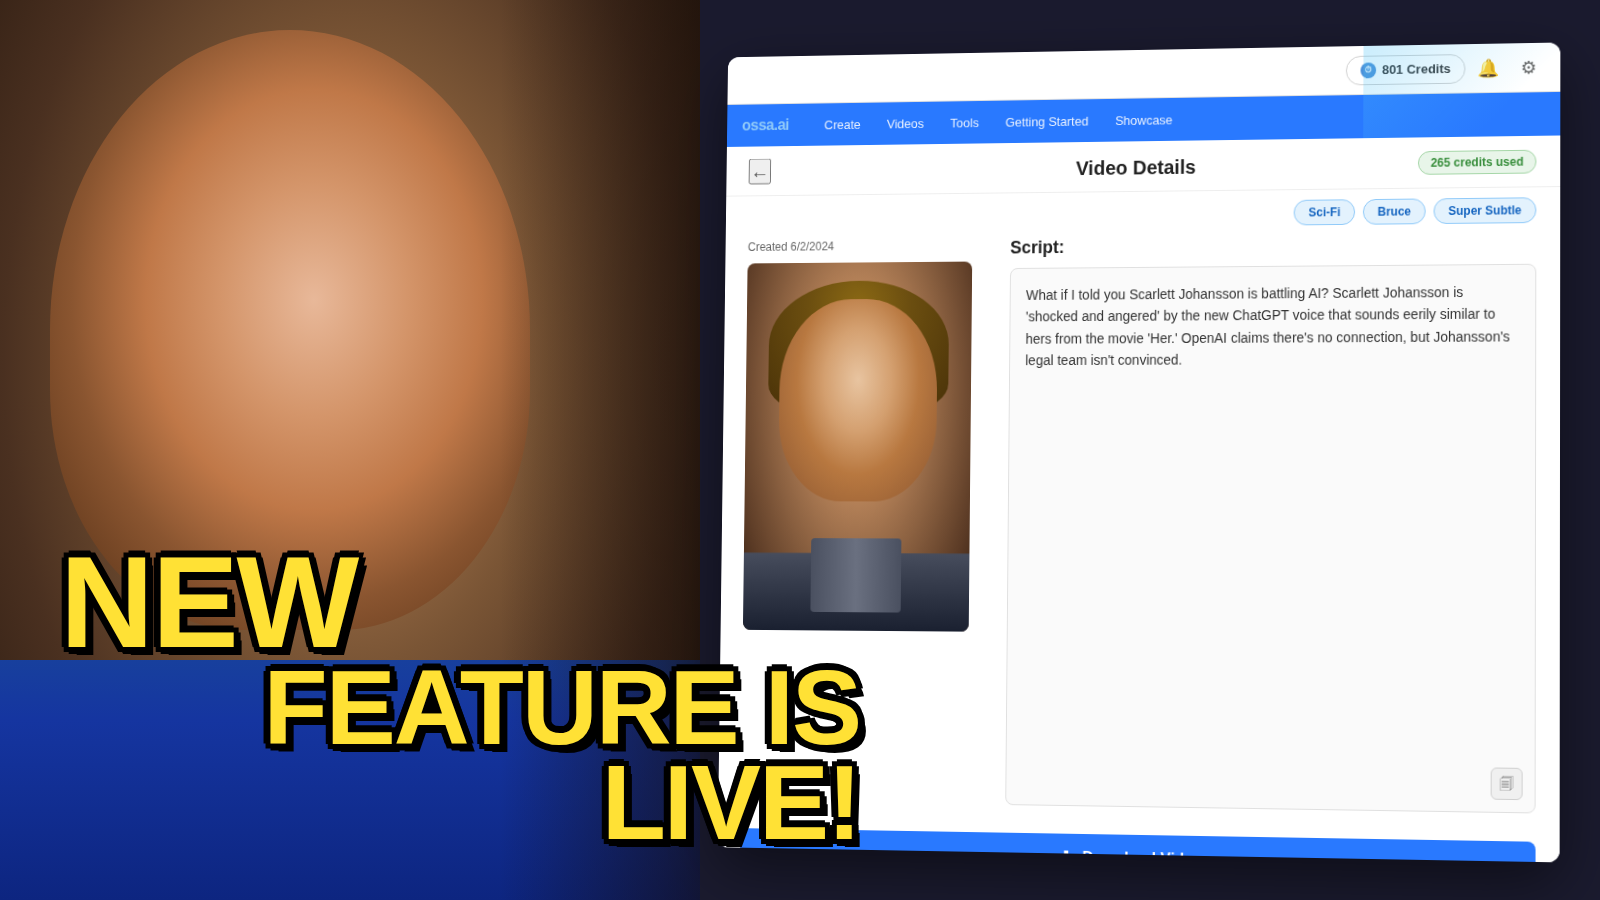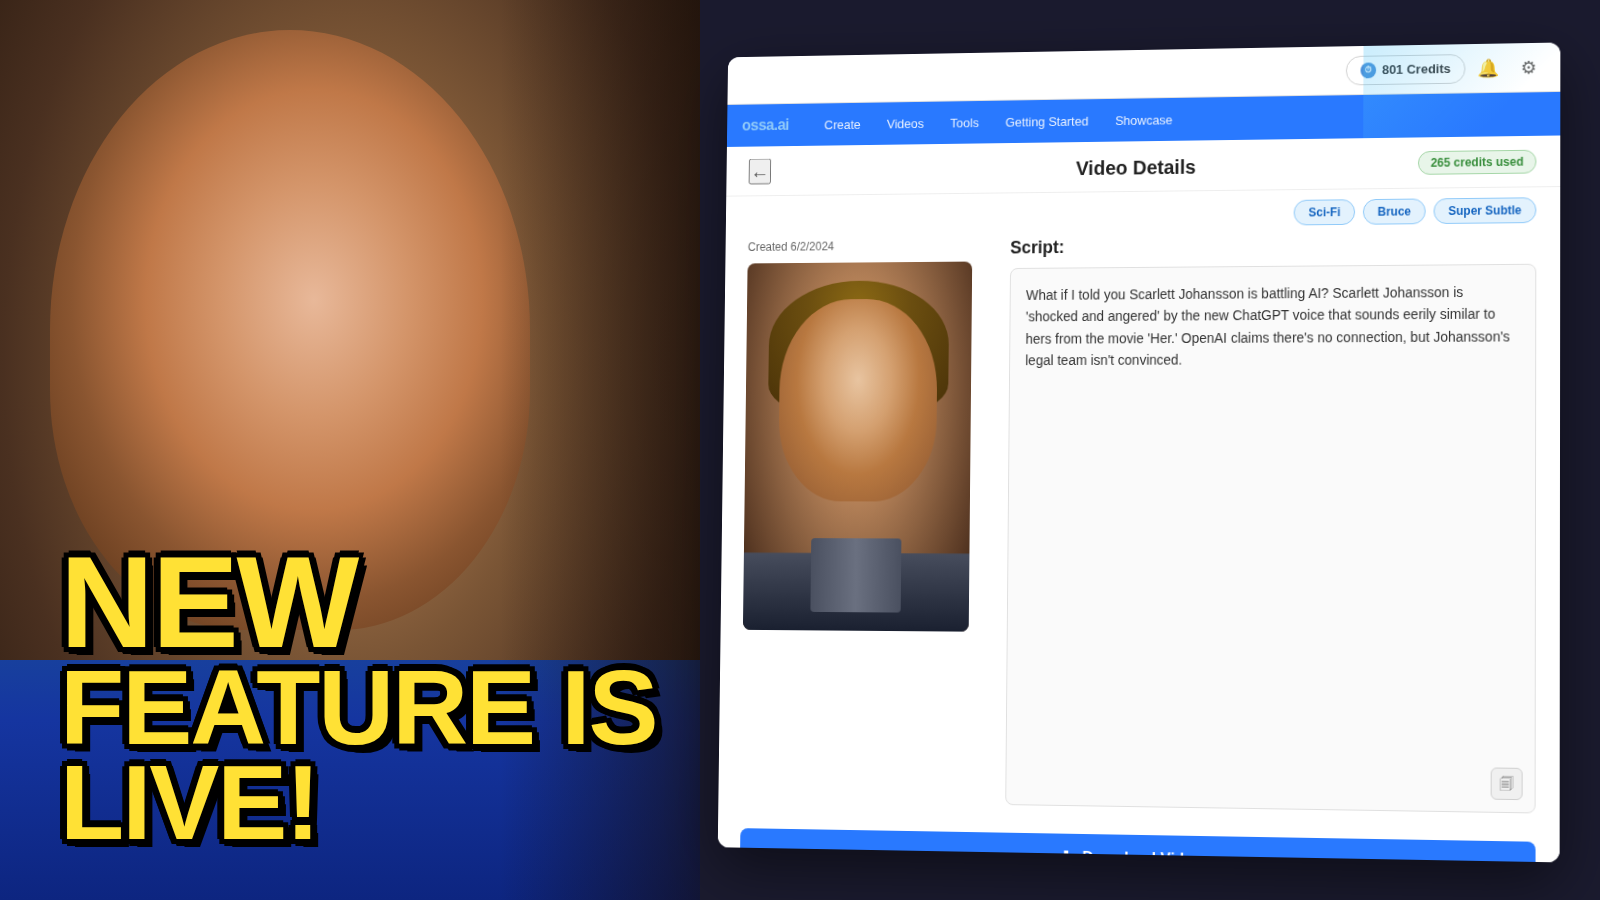--- a/index.html
+++ b/index.html
@@ -92,20 +92,21 @@
     .overlay-line.new {
       font-size: 130px;
     }
 
     .overlay-line.ai-editing {
       font-size: 110px;
     }
 
     .overlay-line.feature-is-live {
       font-size: 105px;
+      text-align: right;
     }
 
     
     .app-window {
       position: absolute;
       right: 40px;
       top: 40px;
       width: 870px;
       height: 820px;
       background: #f0f2f5;

